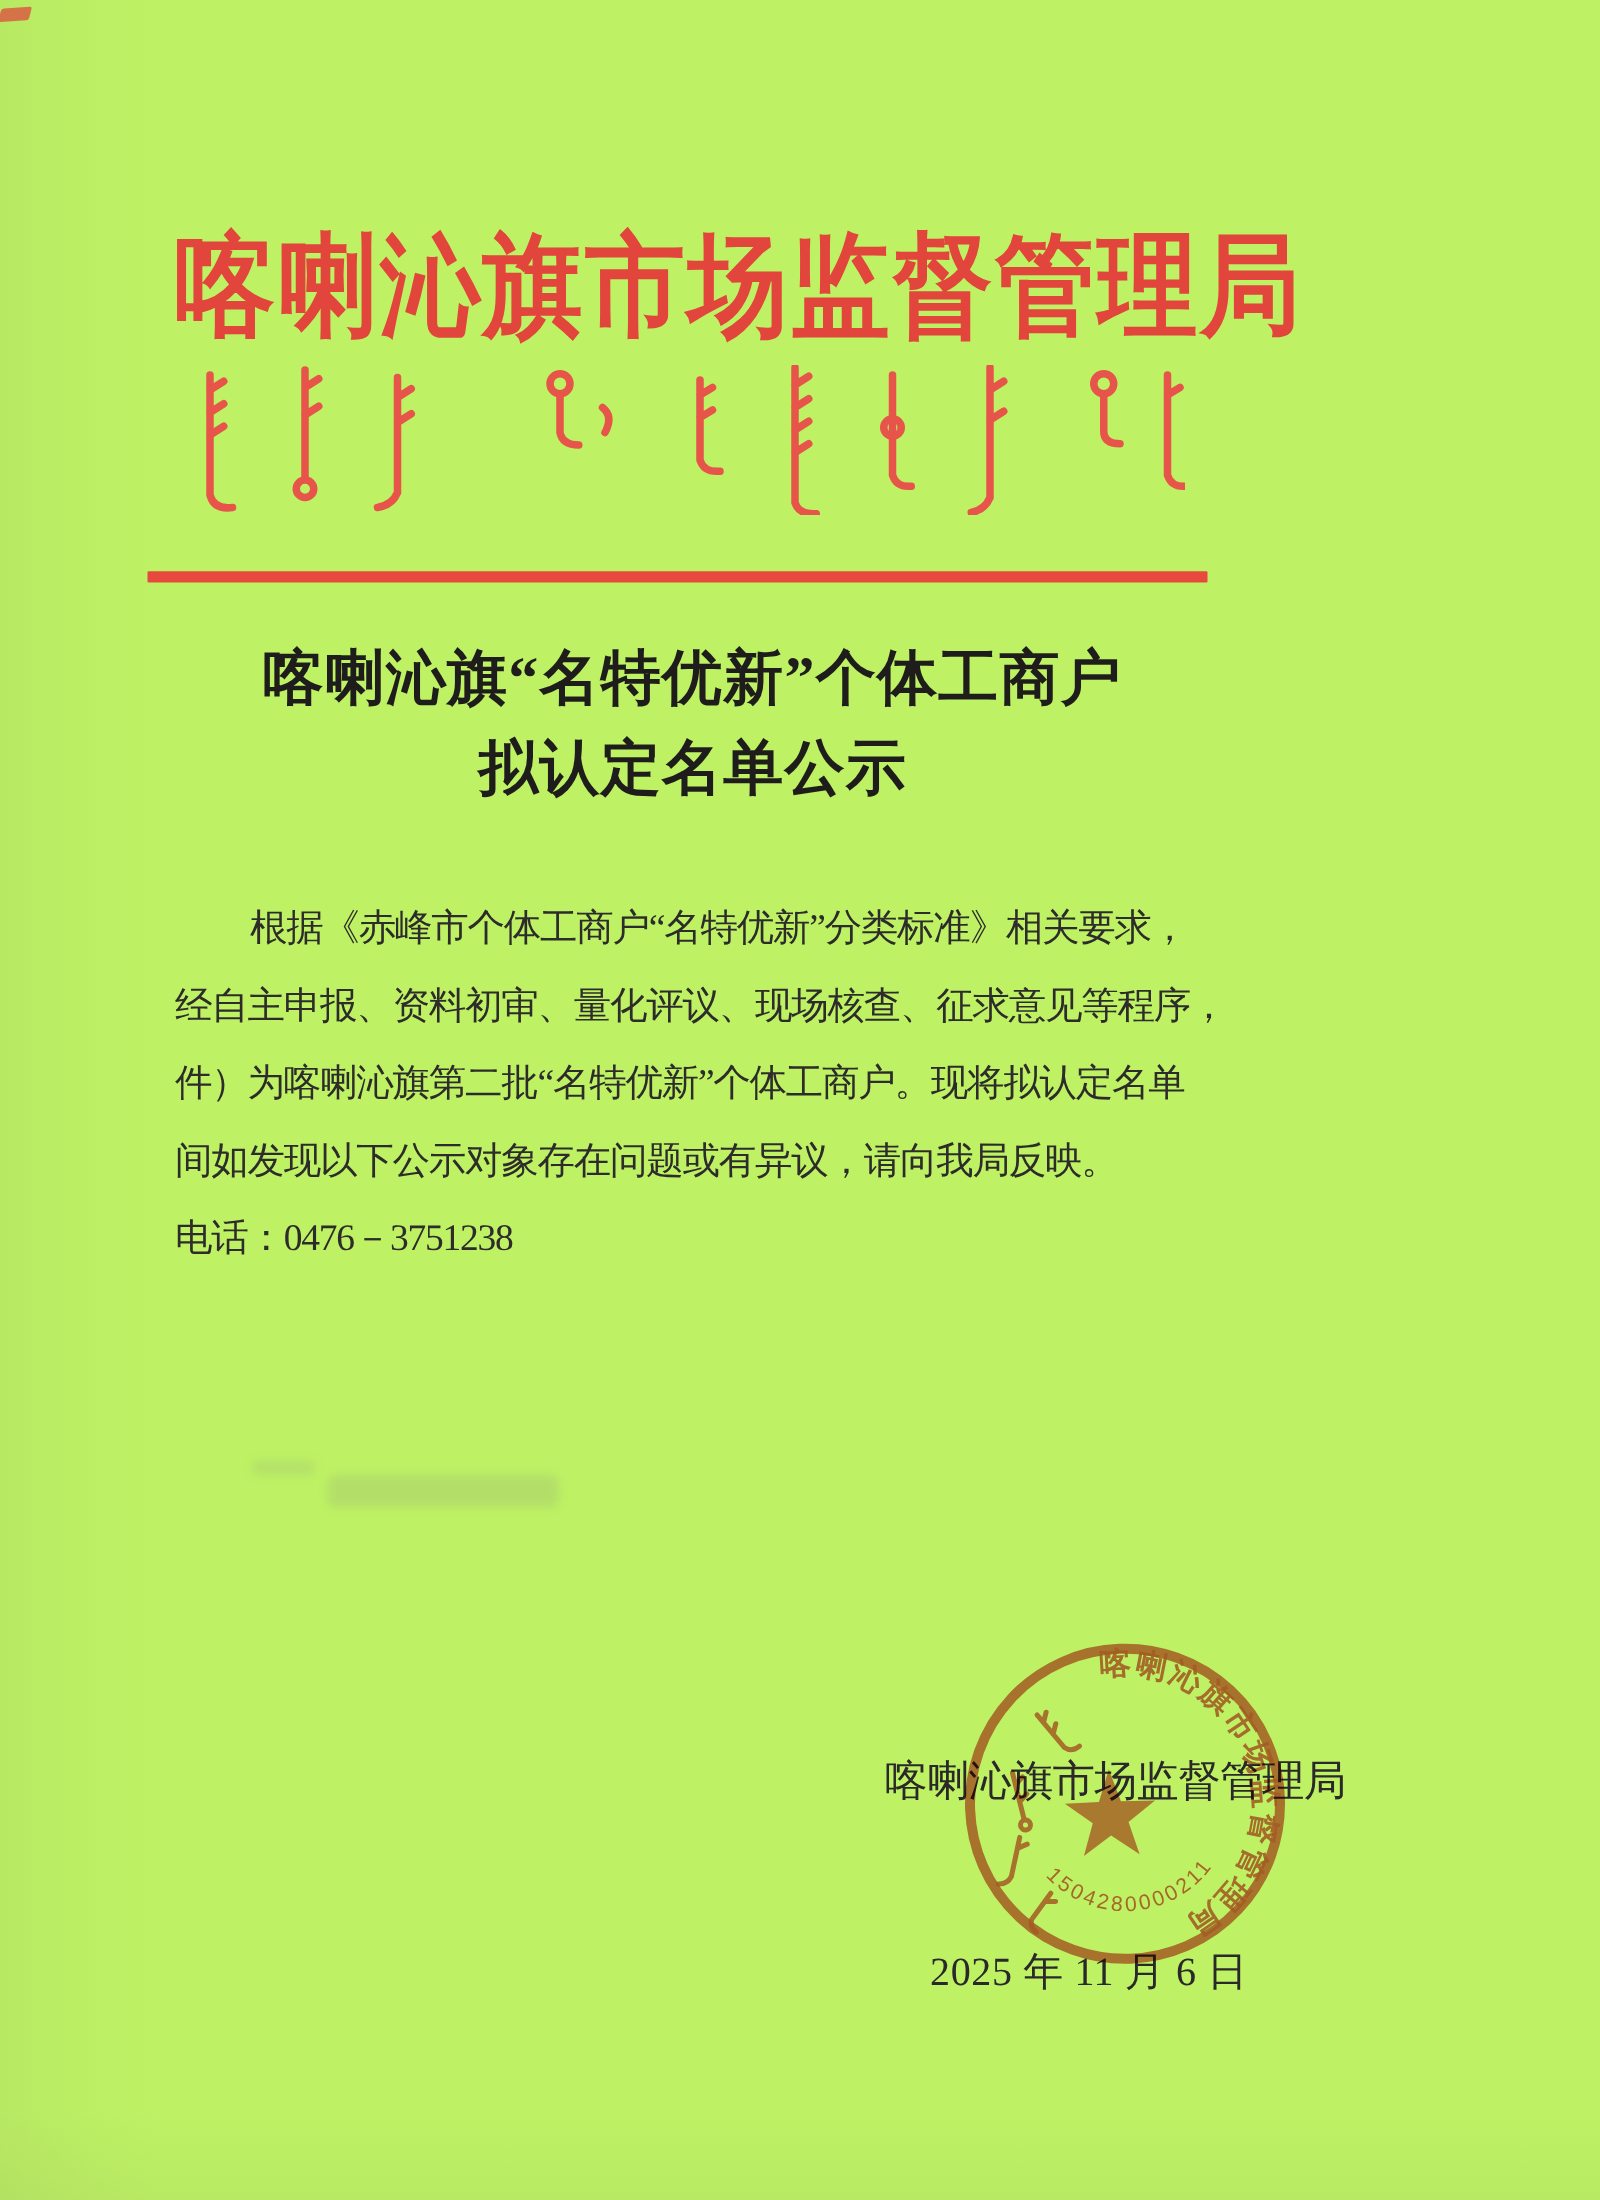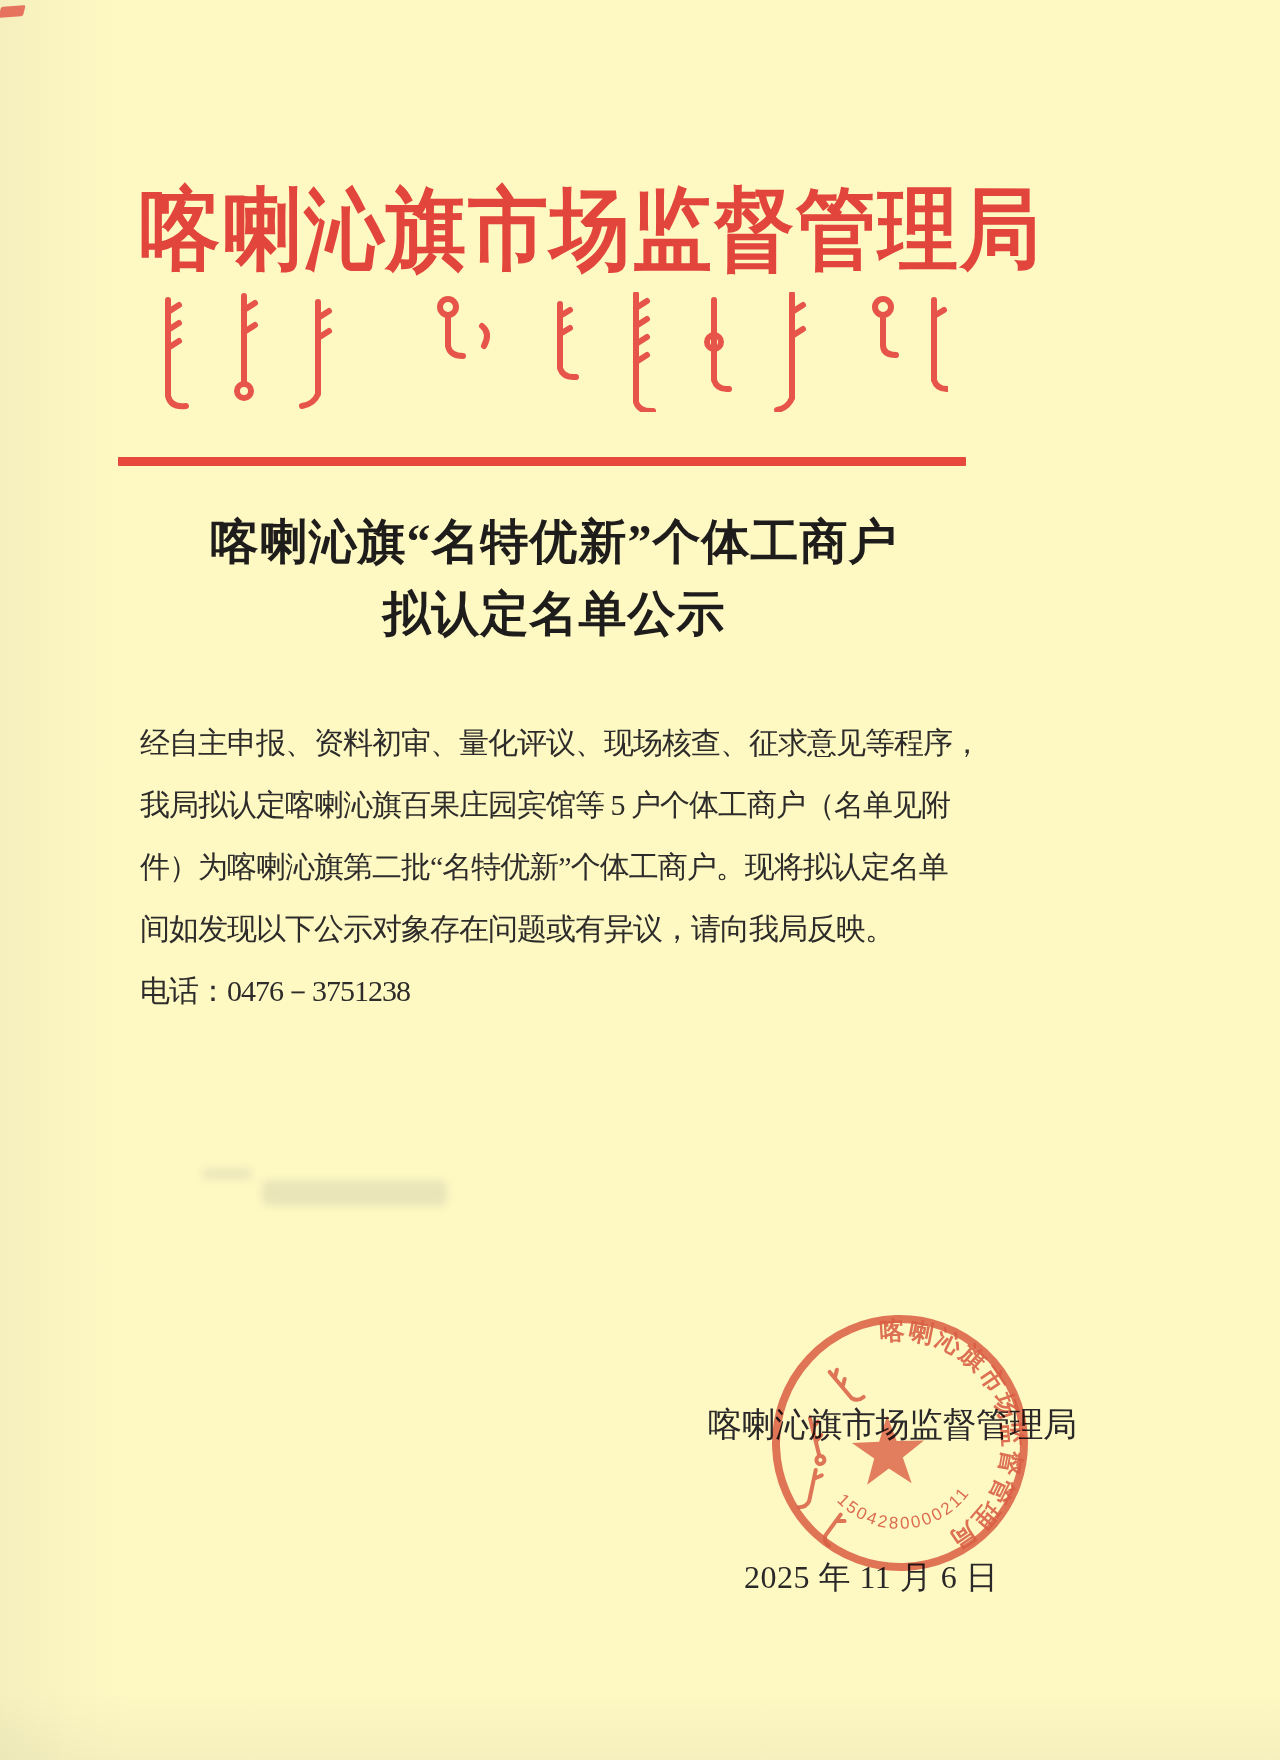--- a/index.html
+++ b/index.html
@@ -5,21 +5,21 @@
   html,body{margin:0;padding:0;}
   body{
     width:1280px;height:1760px;
     background:#f6f4f1;
     font-family:"Liberation Serif","DejaVu Serif",serif;
     overflow:hidden;
   }
   .page{
     position:relative;
     width:1280px;height:1760px;
-    background:#fef9c3;
+    background:#bef264;
   }
   
   .page::before{
     content:"";position:absolute;left:0;top:0;width:130px;height:100%;
     background:linear-gradient(90deg,rgba(90,88,86,0.06),rgba(90,88,86,0.015) 60%,transparent);
     pointer-events:none;
   }
   .page::after{
     content:"";position:absolute;left:0;bottom:0;width:100%;height:70px;
     background:linear-gradient(0deg,rgba(80,78,76,0.05),transparent);
@@ -140,22 +140,22 @@
       </g>
     </svg>
   </div>
 
   <div class="red-line"></div>
 
   <div class="doc-title l1">喀喇沁旗“名特优新”个体工商户</div>
   <div class="doc-title l2">拟认定名单公示</div>
 
   <div class="body-block">
+    <div class="body-line indent">根据《赤峰市个体工商户“名特优新”分类标准》相关要求，</div>
     <div class="body-line">经自主申报、资料初审、量化评议、现场核查、征求意见等程序，</div>
-    <div class="body-line">我局拟认定喀喇沁旗百果庄园宾馆等 5 户个体工商户（名单见附</div>
     <div class="body-line">件）为喀喇沁旗第二批“名特优新”个体工商户。现将拟认定名单</div>
     <div class="body-line">间如发现以下公示对象存在问题或有异议，请向我局反映。</div>
     <div class="body-line">电话：0476－3751238</div>
   </div>
 
   <div class="ghost-smudge">
       <span class="b2"></span>
     </div>
 
 

